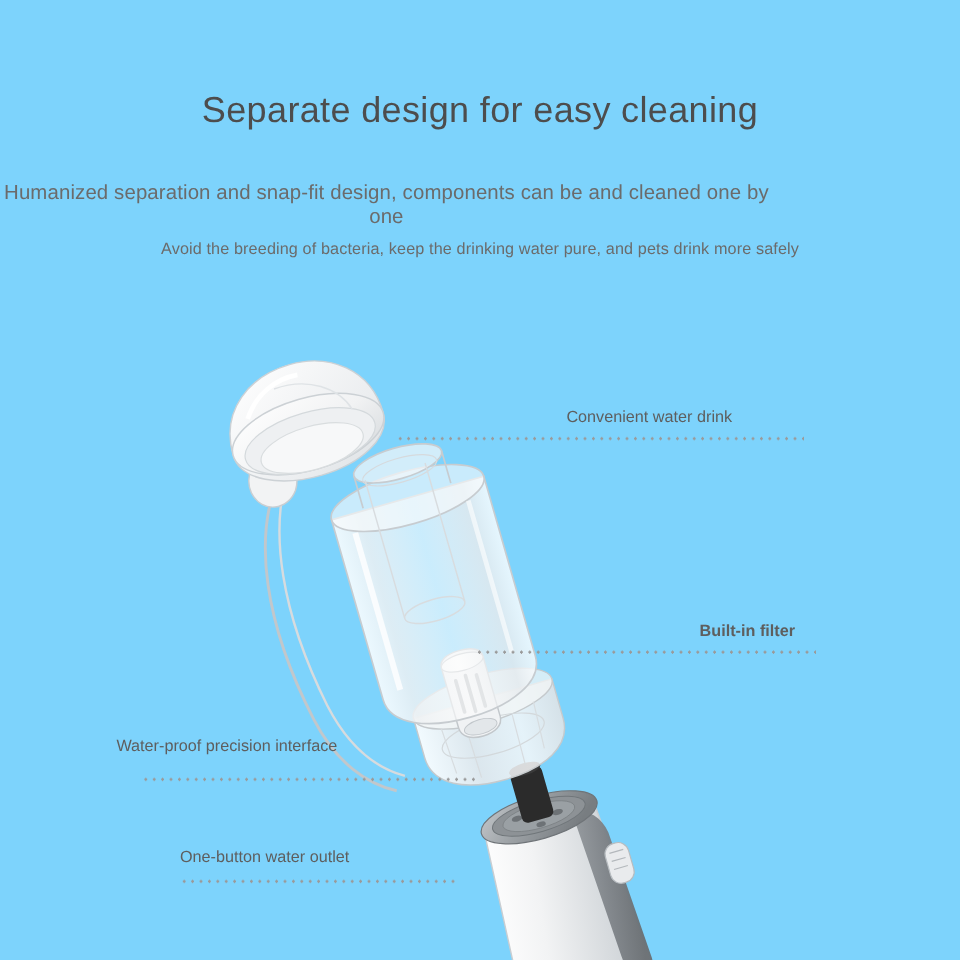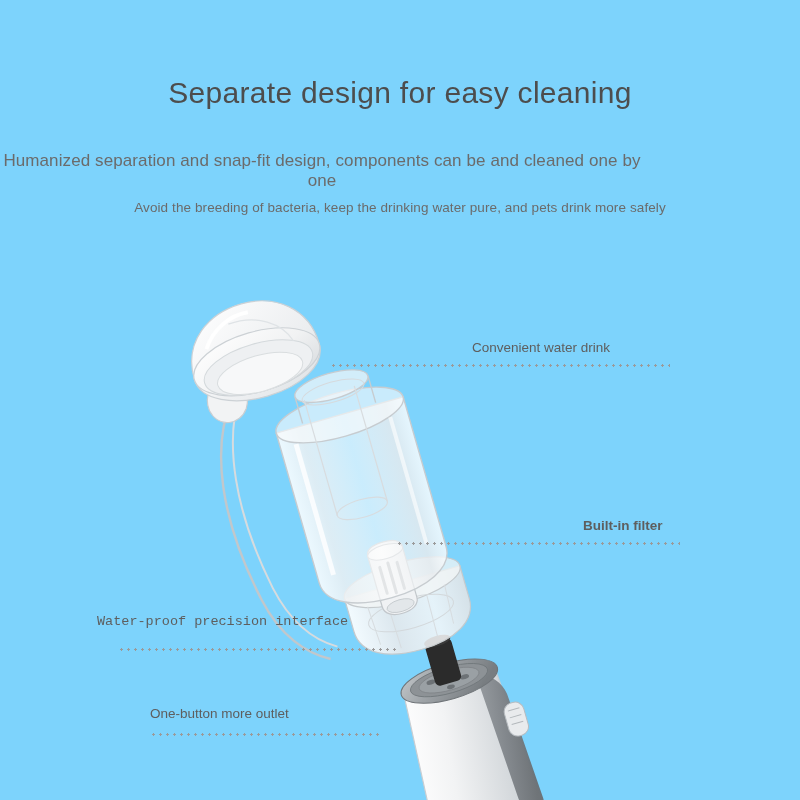--- a/index.html
+++ b/index.html
@@ -224,19 +224,19 @@
 
     </g>
   </svg>
 
   <div class="callout" style="left:472px; top:340px;">Convenient water drink</div>
   <div class="dots" style="left:330px; top:364px; width:340px;"></div>
 
   <div class="callout" style="left:583px; top:518px;font-weight:bold;">Built-in filter</div>
   <div class="dots" style="left:396px; top:542px; width:284px;"></div>
 
-  <div class="callout" style="left:97px; top:614px;font-family:Liberation Mono, monospace;">Water-proof precision interface</div>
+  <div class="callout" style="left:97px; top:614px;">Water-proof precision interface</div>
   <div class="dots" style="left:118px; top:648px; width:282px;"></div>
 
-  <div class="callout" style="left:150px; top:706px;">One-button more outlet</div>
+  <div class="callout" style="left:150px; top:706px;">One-button water outlet</div>
   <div class="dots" style="left:150px; top:733px; width:230px;"></div>
 
 </div>
 
 </body></html>

